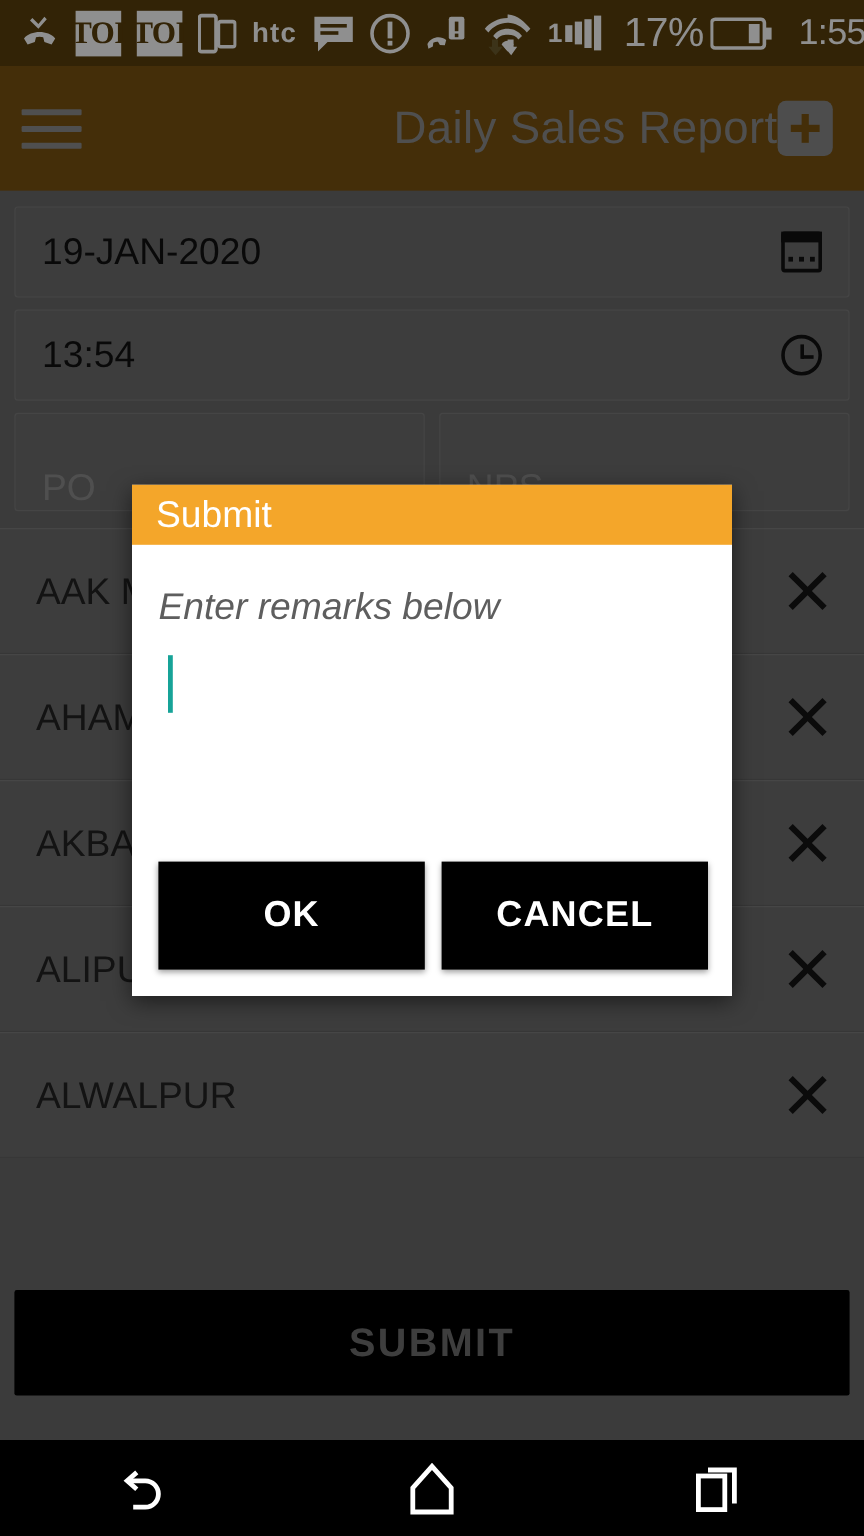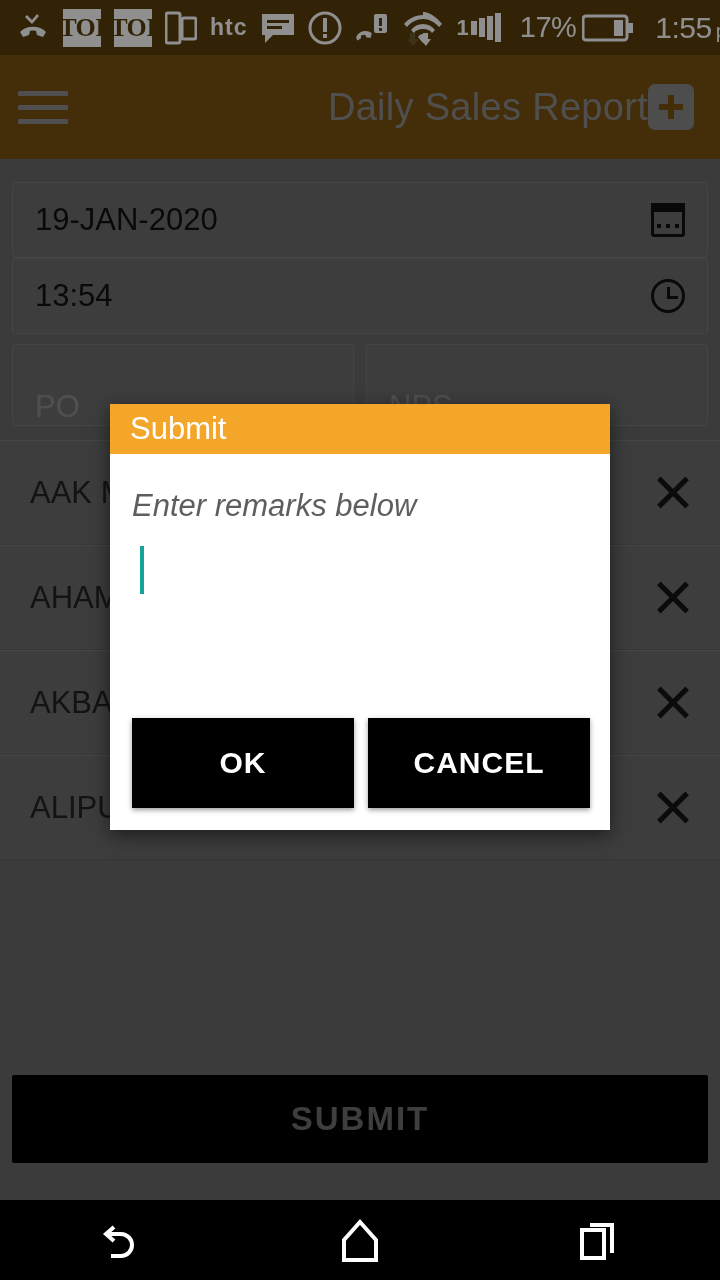--- a/index.html
+++ b/index.html
@@ -21,21 +21,21 @@
   }
   #statusbar .ic{ display:flex; align-items:center; justify-content:center; margin-right:13px; }
   .toi-box{
     width:38px;height:38px;background:#fff;color:#5a3f0b;
     font-family:"Liberation Serif", serif; font-weight:bold; font-size:26px;
     display:flex;align-items:center;justify-content:center;
     letter-spacing:-0.5px;
   }
   .htc-txt{ font-size:23px; font-weight:bold; letter-spacing:1px; color:#fff; font-family:"Liberation Sans",sans-serif;}
   .sb-spacer{ flex:1; }
-  .pct{ font-size:29px; letter-spacing:-0.5px; margin:0 6px 0 4px;}
+  .pct{ font-size:34px; letter-spacing:-0.5px; margin:0 6px 0 4px;}
   .clock{ font-size:30px; letter-spacing:-0.5px; margin-left:8px;}
   .clock .ampm{ font-size:20px; margin-left:4px;}
   .bars{ display:flex; align-items:flex-end; height:28px; }
   .bars i{ display:block; width:6px; background:#fff; margin-right:2px;}.sig2{height:14px}.sig3{height:19px}.sig4{height:24px}.sig5{height:29px}
   .onebar{font-size:22px;font-weight:bold;margin-right:2px;line-height:1;}
 
   
   #appbar{
     position:absolute; top:55px; left:0; width:720px; height:104px;
     background:#7a5310;
@@ -67,21 +67,21 @@
     border:1px solid #7b7b7b;
     border-radius:3px;
     display:flex; align-items:center;
     padding:0 22px;
     color:#111;
     font-size:31px;
   }
   .field .val{ flex:1; }
   .field .ph{ flex:1; color:#8e8e8e;margin-top:44px;}
   #datefield{
-    position:absolute; left:12px; top:23px; width:696px; height:76px;
+    position:absolute; left:12px; top:13px; width:696px; height:76px;
   }
   .rowfields{ position:absolute; left:12px; top:99px; width:696px; height:76px; display:flex; gap:12px;}
   .rowfields .field{ flex:1; }
   .rowfields2{ position:absolute; left:12px; top:185px; width:696px; height:82px; display:flex; gap:12px;}
   .rowfields2 .field{ flex:1; }
 
   
   .cal-ic{ width:34px;height:34px;border:3px solid #111;border-radius:3px;position:relative;}
   .cal-ic::before{content:"";position:absolute;left:-3px;top:-3px;right:-3px;height:9px;background:#111;}
   .cal-ic::after{content:"";position:absolute;left:3px;bottom:6px;width:22px;height:4px;
@@ -286,20 +286,24 @@
     <div class="listrow">
       <span class="name">AHAM</span>
       <span class="x-ic"></span>
     </div>
     <div class="listrow">
       <span class="name">AKBAR</span>
       <span class="x-ic"></span>
     </div>
     <div class="listrow">
       <span class="name">ALIPU</span>
+      <span class="x-ic"></span>
+    </div>
+    <div class="listrow">
+      <span class="name">ALWALPUR</span>
       <span class="x-ic"></span>
     </div>
   </div>
 
   <div id="submitbar">
     <span>SUBMIT</span>
   </div>
 </div>
 
 <div id="scrim"></div>

